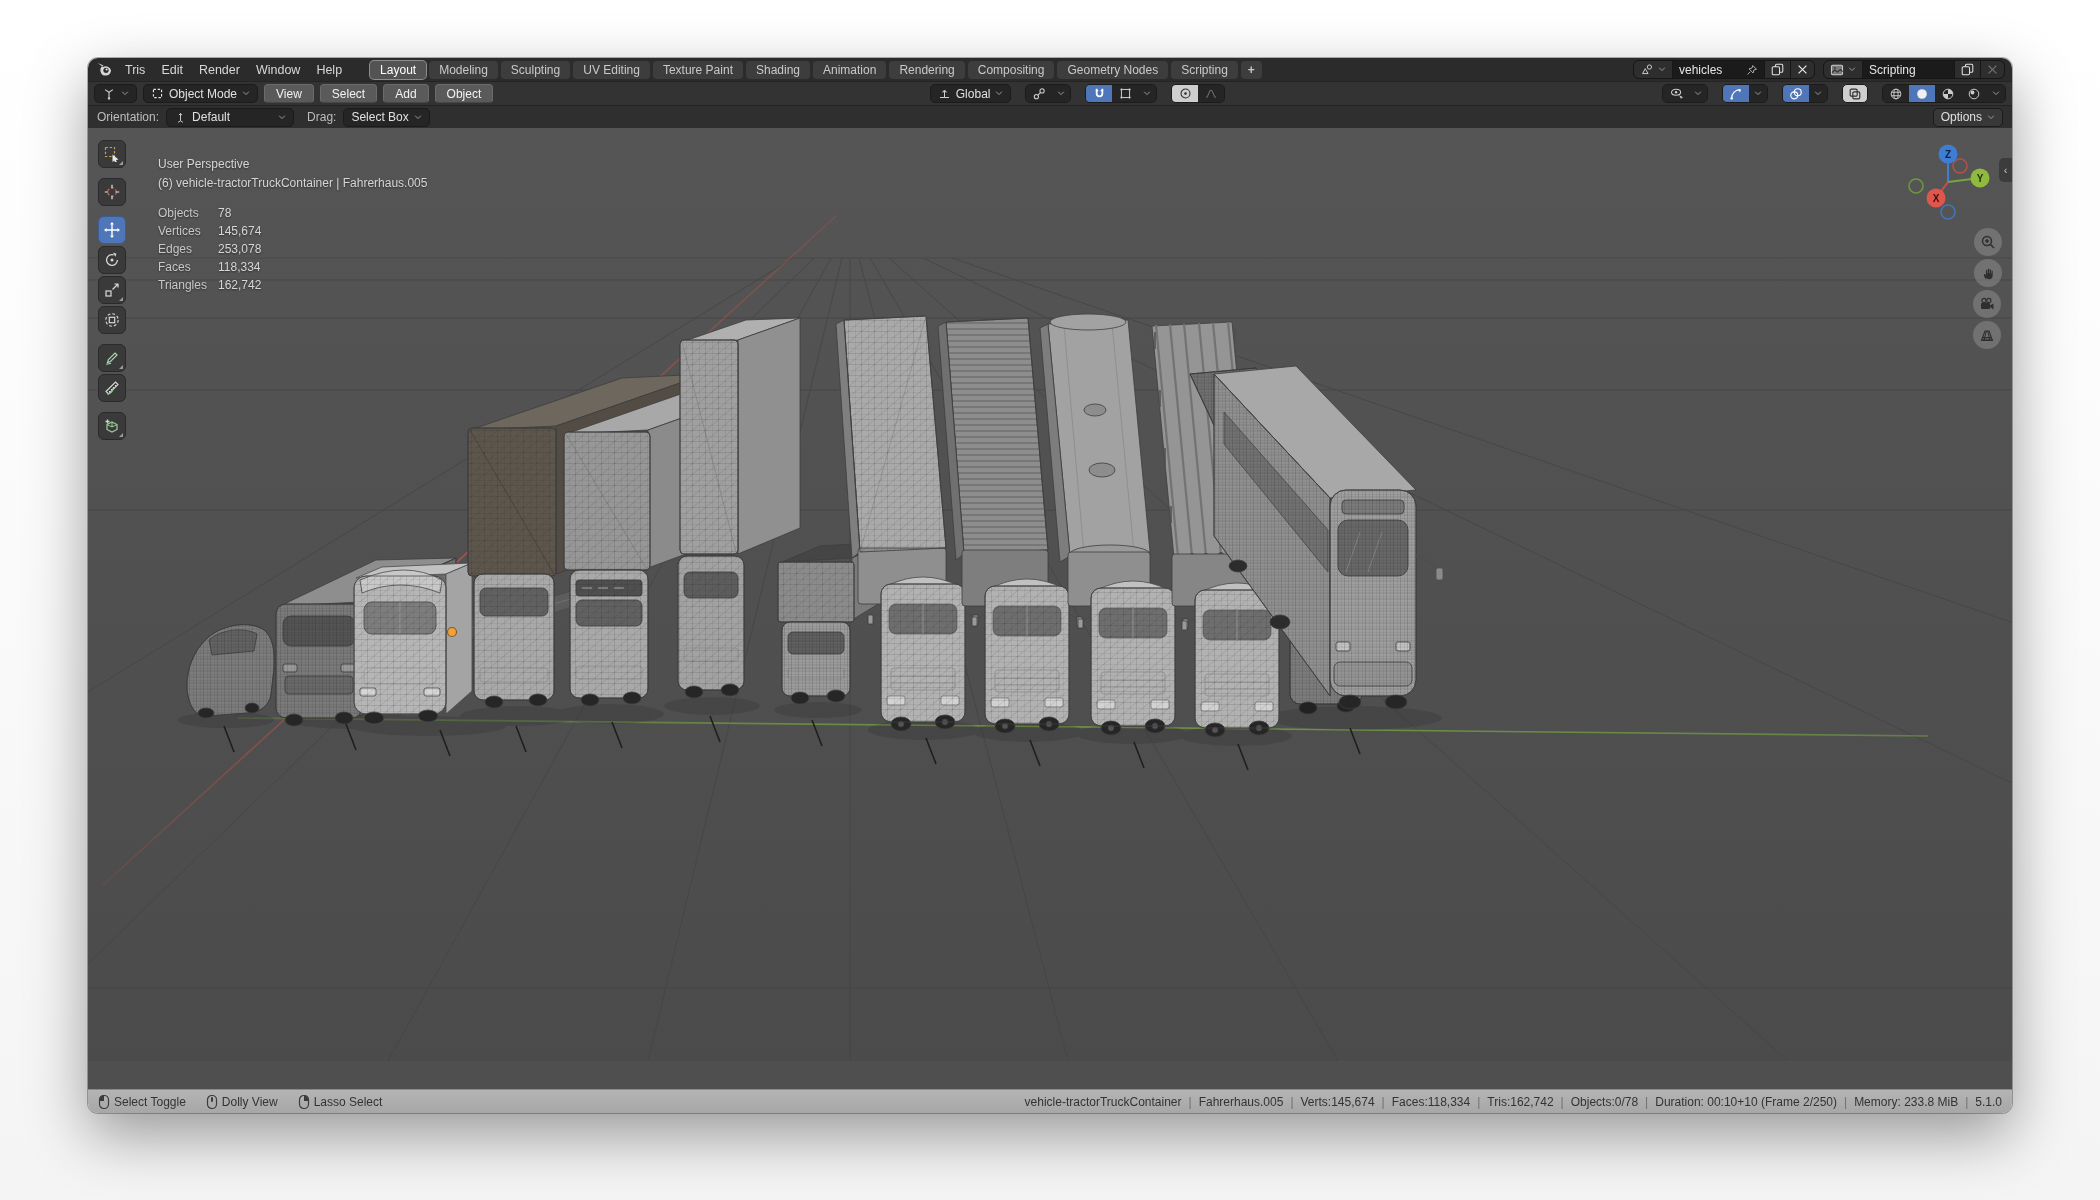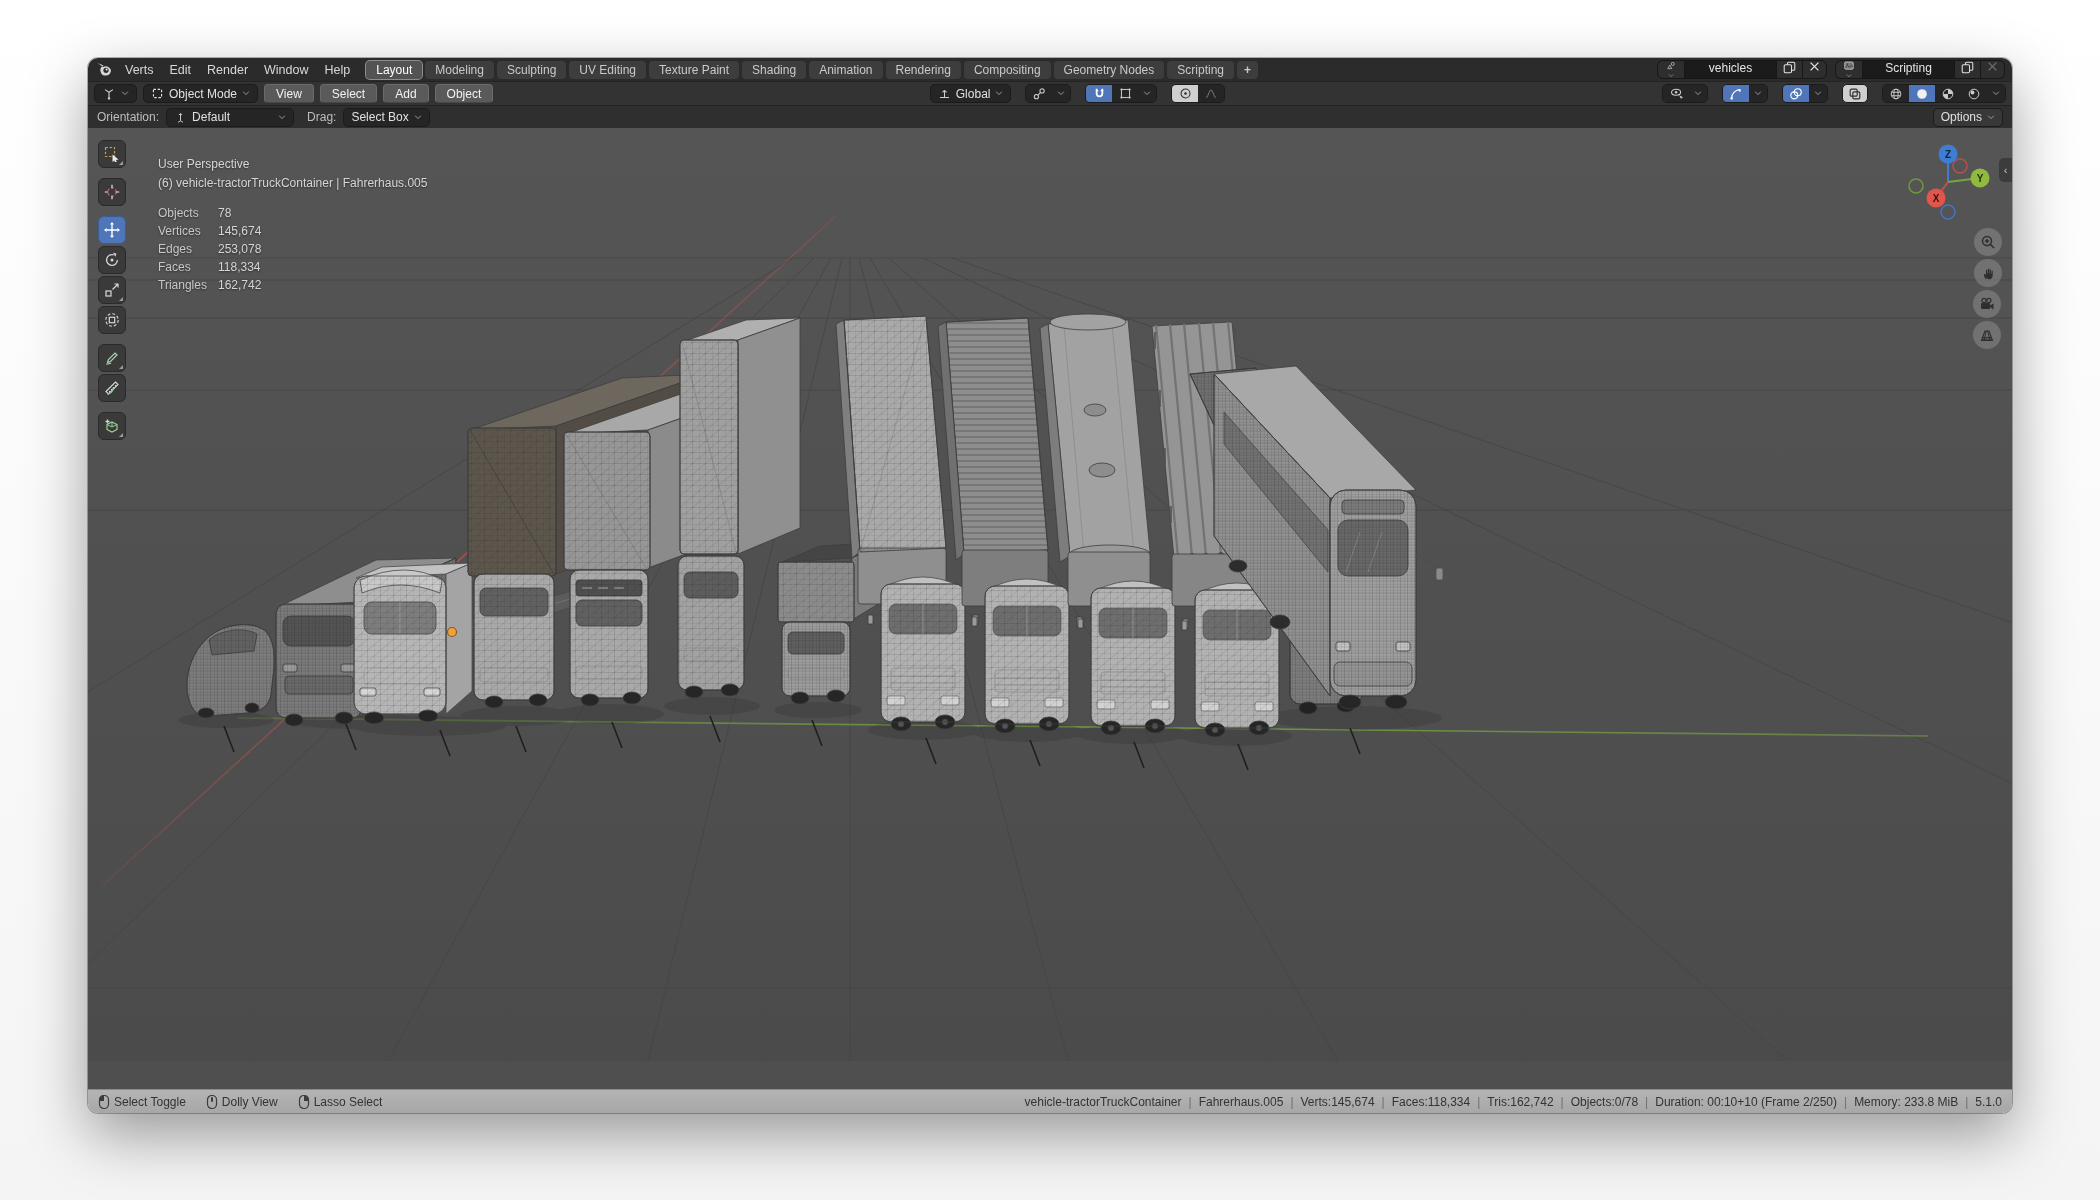--- a/index.html
+++ b/index.html
@@ -16,27 +16,27 @@
   .light.red{ background:#ed6a5e; } .light.yellow{ background:#f5bf4f; } .light.green{ background:#61c554; }
   .wtitle { position:absolute; left:0; right:0; text-align:center; font-size:13px; color:#3a3a3a; font-weight:bold;
             display:flex; justify-content:center; align-items:center; gap:6px; pointer-events:none; }
   .docicon { width:13px; height:15px; background:#ece7db; border:1px solid #b3ab99; border-radius:2px; position:relative; }
   .docicon:after { content:""; position:absolute; left:3px; top:5px; width:5px; height:5px; border-radius:50%; background:#d98b4a; }
 
   
   .topbar { height:23px; background:#2b2b2b; display:flex; align-items:center; padding:0 7px; flex:0 0 auto; }
   .logo { width:18px; height:16px; margin-right:4px; display:flex; align-items:center; }
   .menu { font-size:12.5px; color:#d8d8d8; padding:1px 8px; border-radius:4px; }
-  .tabs { display:flex; gap:3px; margin-left:8px; align-items:center; }
+  .tabs { display:flex; gap:3px; margin-left:20px; align-items:center; }
   .tab { font-size:12px; color:#c9c9c9; background:#3d3d3d; padding:2px 10px; border-radius:4px; white-space:nowrap; }
   .tab.active { background:#535353; color:#ffffff; box-shadow:0 0 0 1px #8d8d8d; }
   .tab.plus { padding:2px 7px; font-weight:bold; }
   .idblocks { margin-left:auto; display:flex; gap:8px; align-items:center; }
   .idgroup { display:flex; align-items:stretch; height:19px; border-radius:6px; overflow:hidden; border:1px solid #171717; background:#1d1d1d; }
-  .seg { display:flex; align-items:center; gap:4px; padding:0 6px; background:#2e2e2e; border-right:1px solid #171717;flex-direction:column; }
+  .seg { display:flex; align-items:center; gap:4px; padding:0 6px; background:#2e2e2e; border-right:1px solid #171717; }
   .seg.namefield { background:#1b1b1b; min-width:92px; }
   .seg:last-child { border-right:none; }
   .idname { color:#e5e5e5; font-size:12px; }
 
   
   .vheader { height:24px; background:#333333; border-top:1px solid #242424; display:flex; align-items:center;
              gap:6px; padding:0 6px; flex:0 0 auto; }
   .dd { display:flex; align-items:center; gap:5px; background:#252525; border:1px solid #1b1b1b; border-radius:5px;
         padding:1px 7px; color:#e0e0e0; font-size:12px; height:19px; white-space:nowrap; }
   .mbtn { background:#5a5a5a; border:1px solid #6b6b6b; border-bottom-color:#474747; border-radius:4px;
@@ -95,21 +95,21 @@
 
 
   <div class="topbar">
     <div class="logo">
       <svg width="17" height="15" viewBox="0 0 17 15">
             <path d="M16 8.3a5.3 5.3 0 1 1-7.4-4.9L2.6 1l5.6 3.9A5.3 5.3 0 0 1 16 8.3z" fill="#d6d6d6"></path>
             <circle cx="11" cy="8.3" r="2.6" fill="#2b2b2b"></circle>
             <circle cx="11.6" cy="7.6" r="1" fill="#eee"></circle>
           </svg>
     </div>
-    <span class="menu">Verts</span>
+    <span class="menu">Tris</span>
     <span class="menu">Edit</span>
     <span class="menu">Render</span>
     <span class="menu">Window</span>
     <span class="menu">Help</span>
     <div class="tabs">
       <span class="tab active">Layout</span>
       <span class="tab">Modeling</span>
       <span class="tab">Sculpting</span>
       <span class="tab">UV Editing</span>
       <span class="tab">Texture Paint</span>

